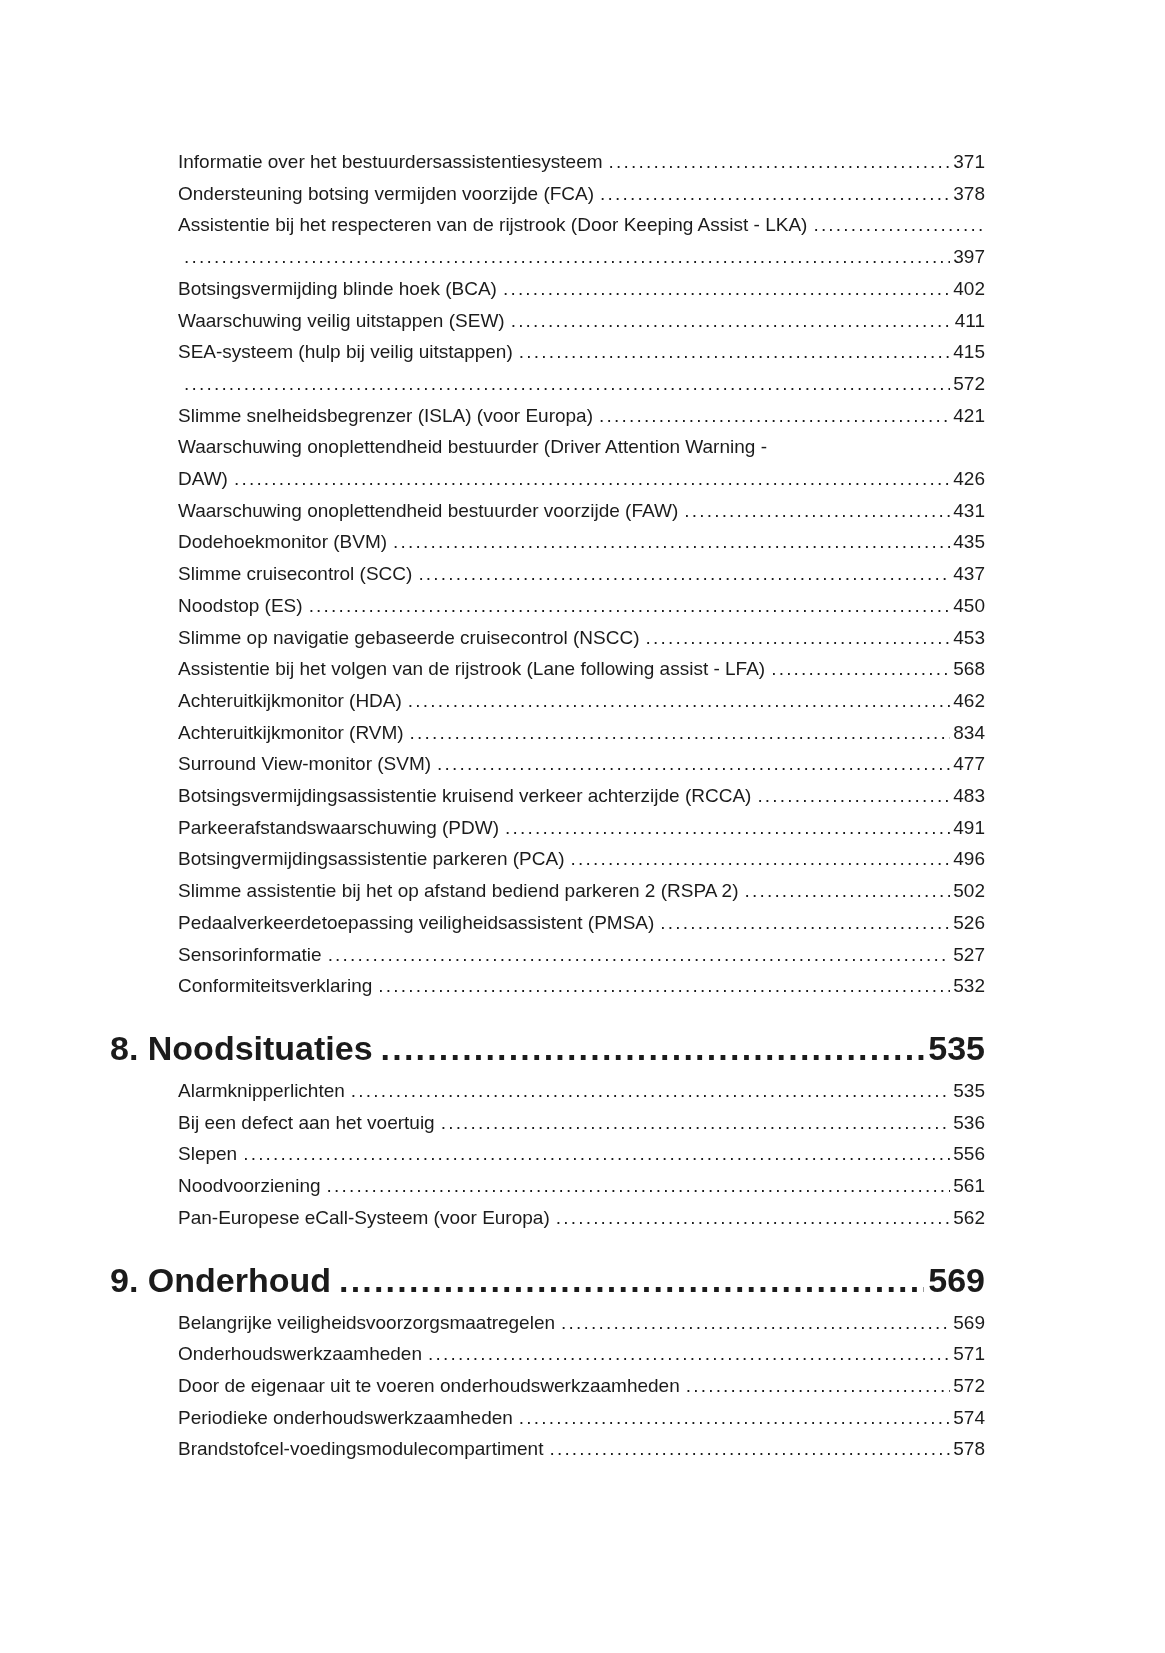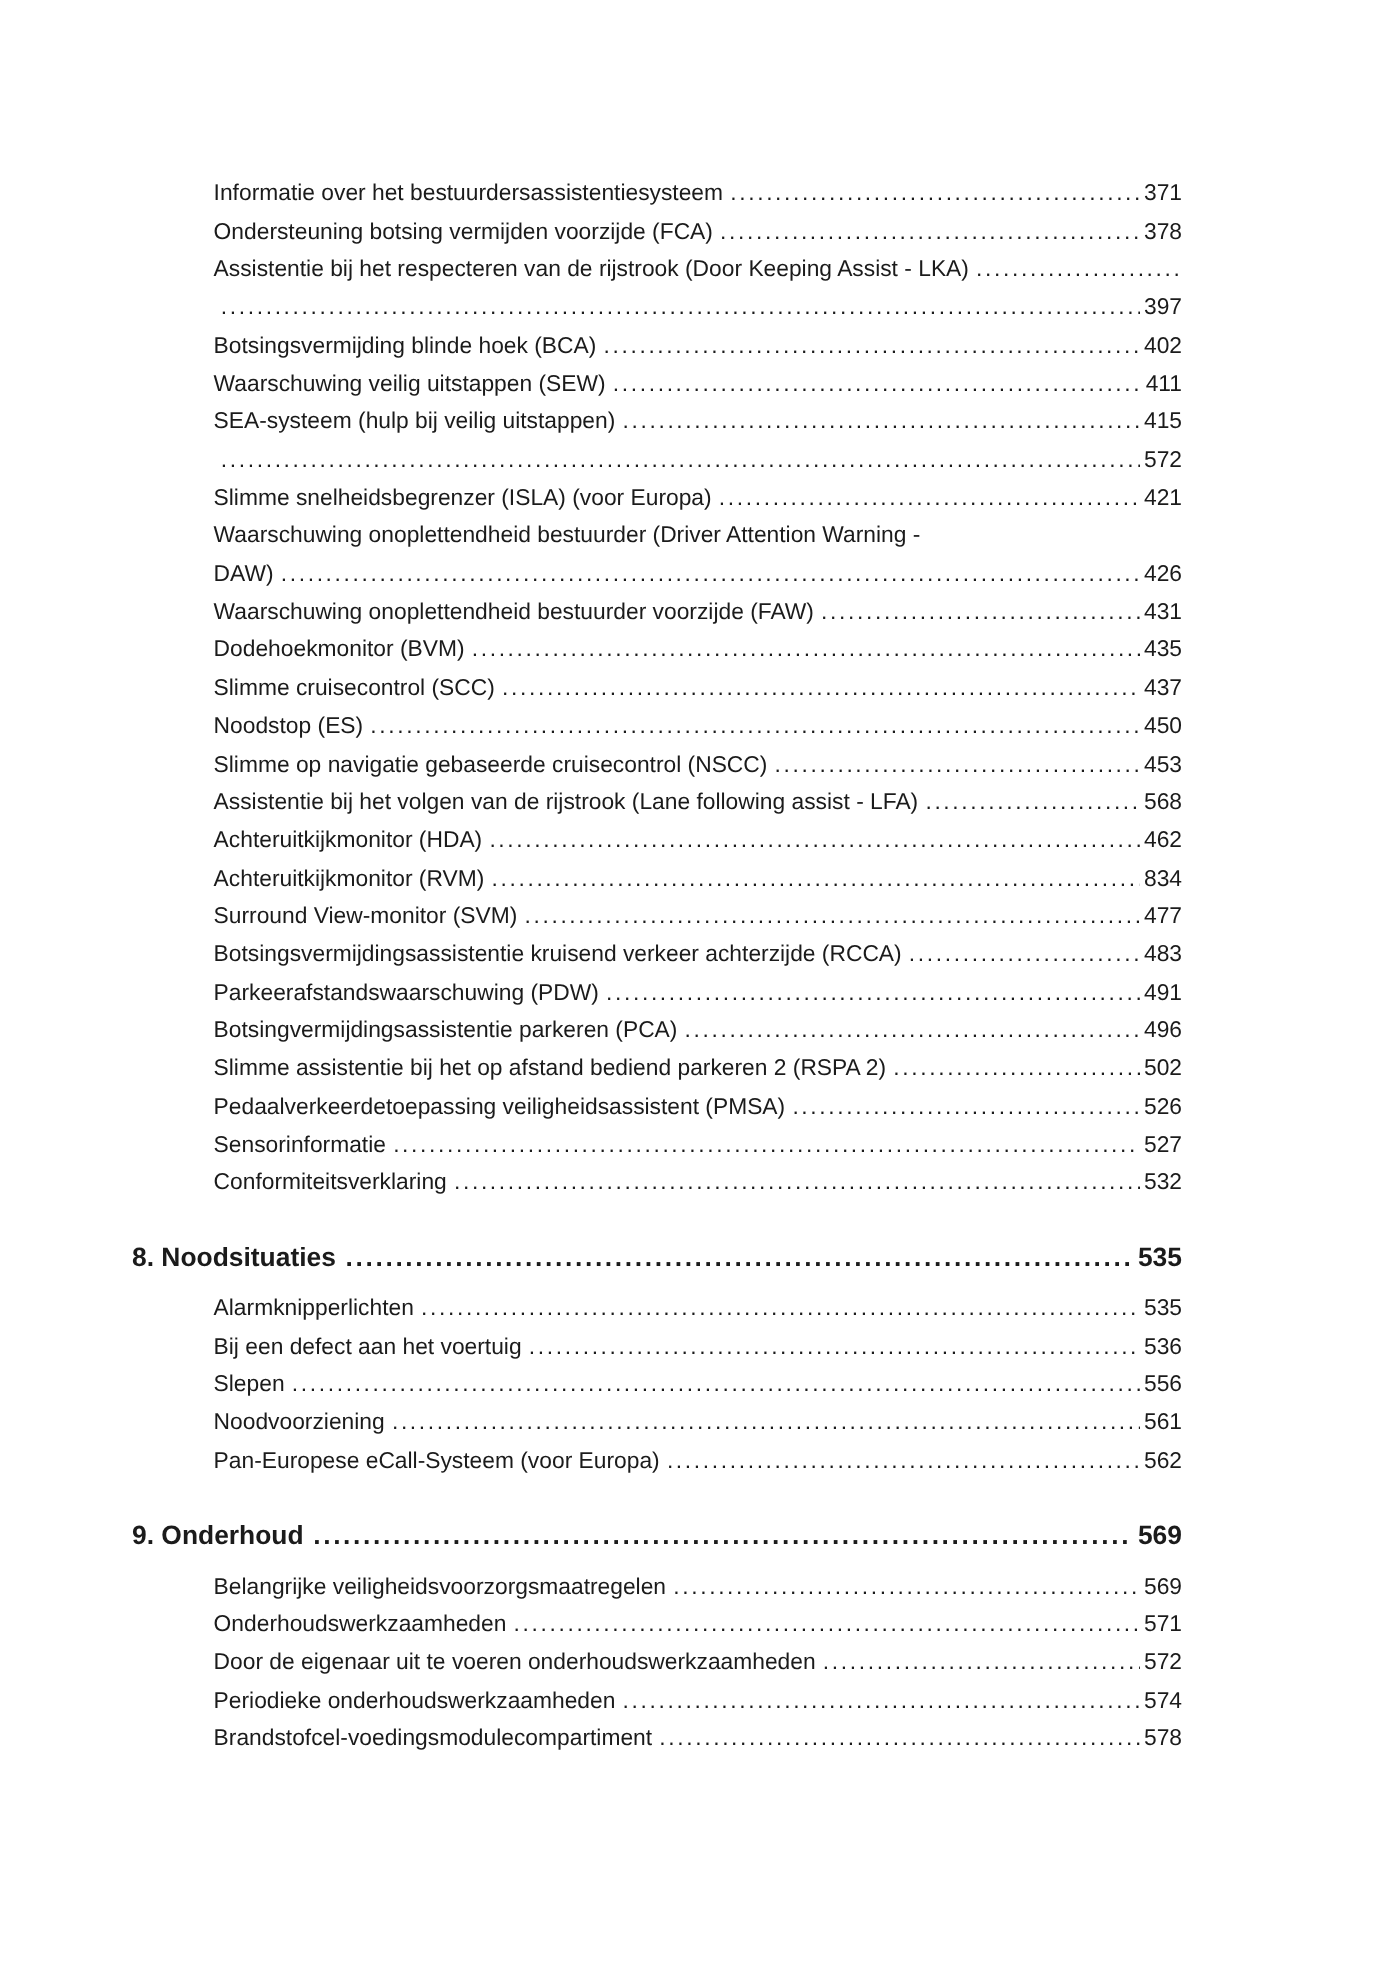--- a/index.html
+++ b/index.html
@@ -28,21 +28,21 @@
     flex: 1 1 auto;
     min-width: 0;
     overflow: hidden;
     white-space: nowrap;
     letter-spacing: 2.2px;
     margin: 0 3px 0 6px;
   }
   .toc-heading {
     display: flex;
     align-items: baseline;
-    font-size: 22px;
+    font-size: 34px;
     font-weight: bold;
     line-height: 38px;
     margin-top: 27px;
     margin-bottom: 8px;
   }
   .toc-heading .t { white-space: pre; }
   .toc-heading .p { white-space: pre; }
   .toc-heading .dots { letter-spacing: 2.2px; margin: 0 4px 0 8px; }
 </style>
 </head>

